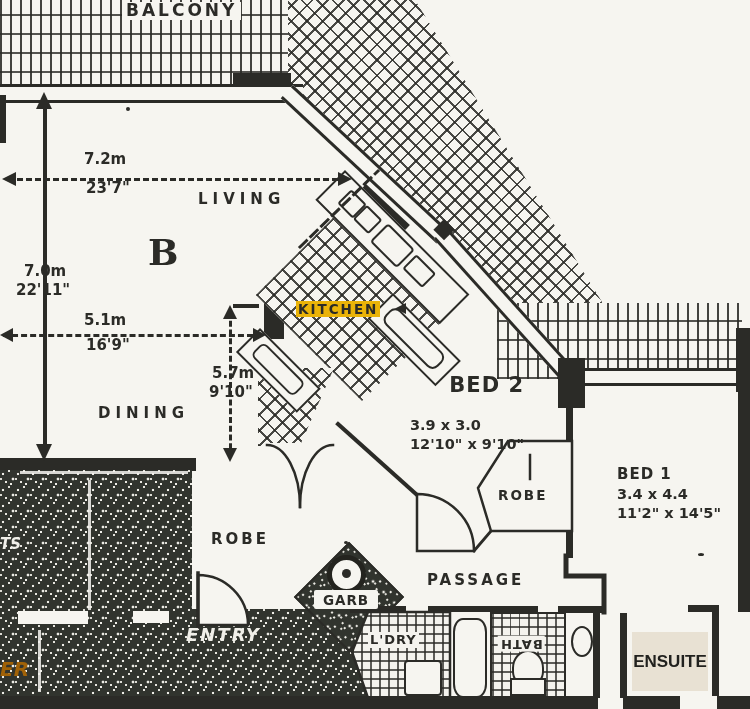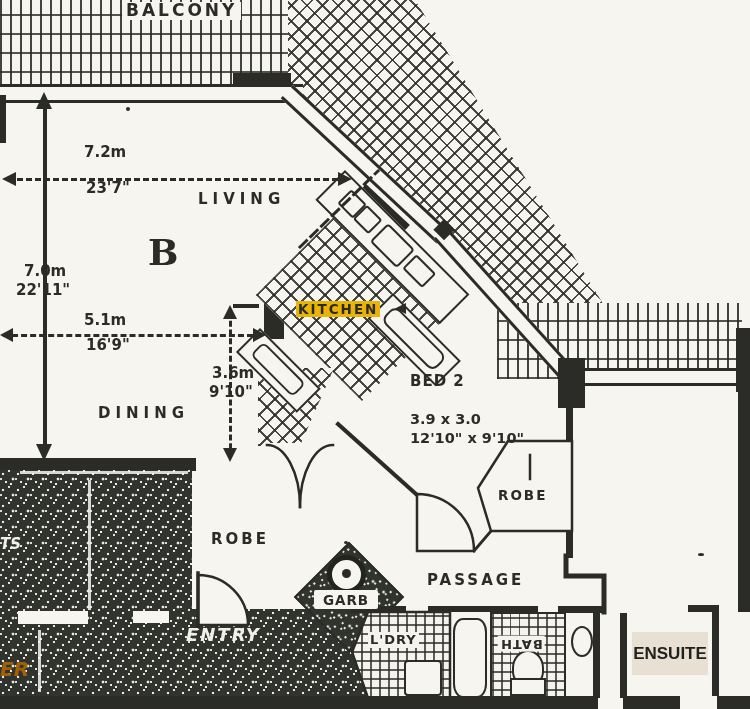--- a/index.html
+++ b/index.html
@@ -172,35 +172,40 @@
   <span class="abs txt room-label" style="left:211px;top:532px;letter-spacing:3px;">ROBE</span>
   <span class="abs txt room-label" style="left:427px;top:573px;letter-spacing:3px;">PASSAGE</span>
   <span class="abs txt" style="left:498px;top:488px;font-size:13.5px;letter-spacing:2px;">ROBE</span>
   <span class="abs txt" style="left:368px;top:632px;font-size:13px;letter-spacing:1px;background:#f4f3ee;padding:1px 2px;">L'DRY</span>
   <span class="abs txt" style="left:498px;top:636px;font-size:13px;letter-spacing:1px;background:#f4f3ee;padding:1px 2px;transform:rotate(180deg);">BATH</span>
   <span class="abs txt" style="left:186px;top:626px;font-size:18px;font-weight:800;font-style:italic;letter-spacing:2px;color:#f0efe9;">ENTRY</span>
   <span class="abs txt" style="left:0;top:537px;font-size:15px;font-weight:800;font-style:italic;color:#f0efe9;">TS</span>
   <span class="abs txt" style="left:0;top:659px;font-size:20px;font-weight:800;font-style:italic;color:#a16207;">ER</span>
 
   <div class="abs" style="left:410px;top:374px;">
-    <div class="txt" style="font-size:15px;letter-spacing:1px;">BED 2</div>
+    <div class="txt" style="font-size:21px;letter-spacing:1px;text-align:right;">BED 2</div>
     <div class="txt" style="font-size:14.5px;margin-top:22px;">3.9 x 3.0</div>
     <div class="txt" style="font-size:14.5px;margin-top:4px;">12'10" x 9'10"</div>
   </div>
 
-
-  <span class="abs txt dim" style="left:84px;top:145px;">7.2m</span>
+  <div class="abs" style="left:617px;top:467px;">
+    <div class="txt" style="font-size:15px;letter-spacing:1px;">BED 1</div>
+    <div class="txt" style="font-size:14.5px;margin-top:4px;">3.4 x 4.4</div>
+    <div class="txt" style="font-size:14.5px;margin-top:4px;">11'2" x 14'5"</div>
+  </div>
+
+  <span class="abs txt dim" style="left:84px;top:152px;">7.2m</span>
   <span class="abs txt dim" style="left:86px;top:181px;">23'7"</span>
   <span class="abs txt dim" style="left:24px;top:264px;">7.0m</span>
   <span class="abs txt dim" style="left:16px;top:283px;">22'11"</span>
   <span class="abs txt dim" style="left:84px;top:313px;">5.1m</span>
   <span class="abs txt dim" style="left:86px;top:338px;">16'9"</span>
-  <span class="abs txt dim" style="left:212px;top:366px;">3.6m</span>
+  <span class="abs txt dim" style="left:212px;top:366px;">5.7m</span>
   <span class="abs txt dim" style="left:209px;top:385px;">9'10"</span>
 
-  <div class="abs" style="left:632px;top:632px;width:76px;height:43px;background:#e8e1d3;display:flex;align-items:center;justify-content:center;">
+  <div class="abs" style="left:632px;top:632px;width:76px;height:59px;background:#e8e1d3;display:flex;align-items:center;justify-content:center;">
     <span style="font-family:'Liberation Sans',sans-serif;font-size:17px;font-weight:600;color:#21211e;">ENSUITE</span>
   </div>
 
   <div class="abs dark" style="left:126px;top:107px;width:4px;height:4px;border-radius:50%;"></div>
   <div class="abs dark" style="left:344px;top:541px;width:4px;height:3px;border-radius:50%;"></div>
   <div class="abs dark" style="left:698px;top:553px;width:6px;height:3px;border-radius:50%;"></div>
 </div>
 
 </body></html>

